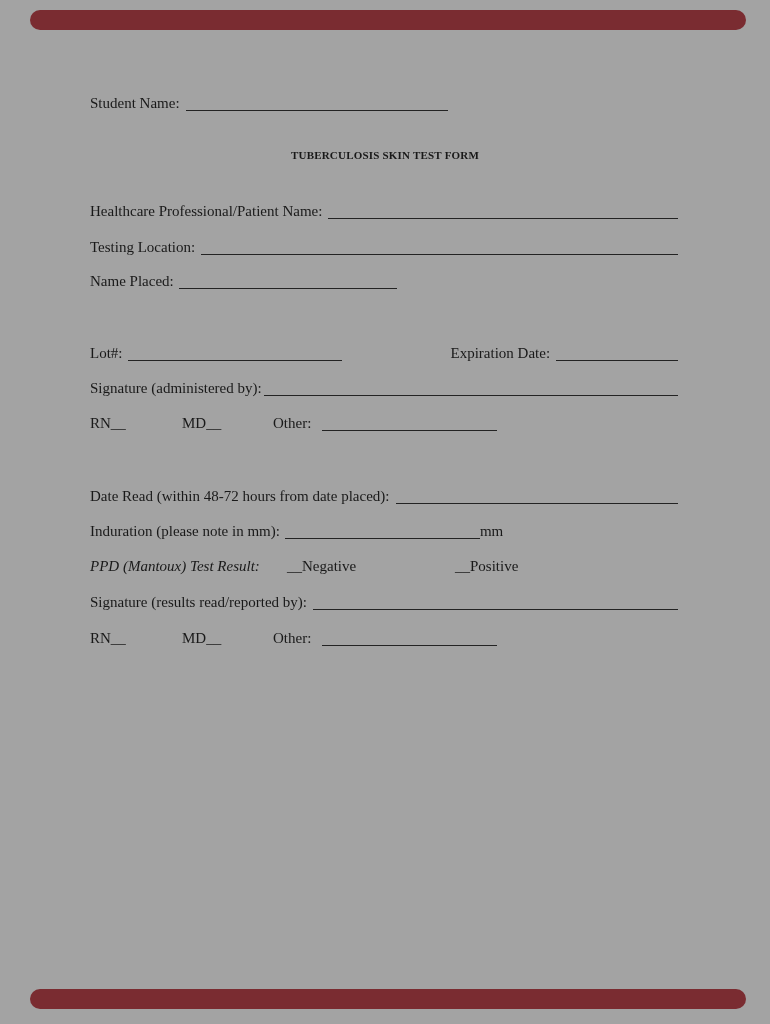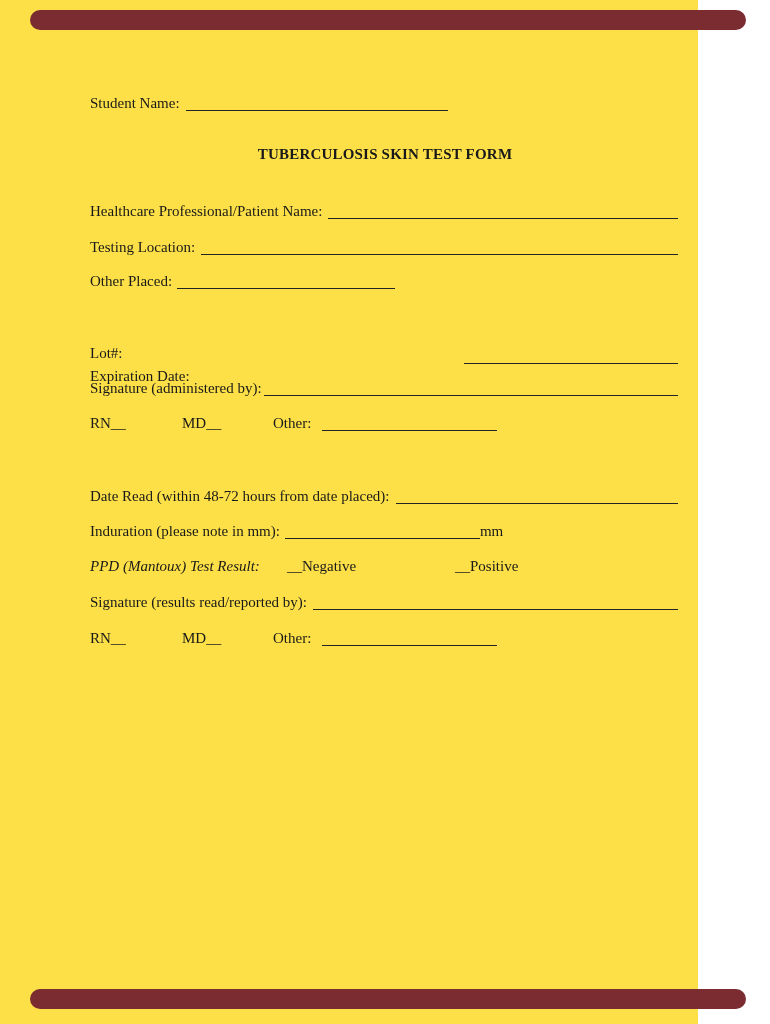--- a/index.html
+++ b/index.html
@@ -1,18 +1,18 @@
 <!DOCTYPE html>
 <html><head>
 <meta charset="utf-8">
 <style>
   html,body{margin:0;padding:0;}
   body{width:770px;height:1024px;background:#ffffff;overflow:hidden;}
   .page{
-    position:relative;width:698px;height:1024px;background:#fde047;
+    position:relative;width:770px;height:1024px;background:#a3a3a3;
     font-family:"Liberation Serif","DejaVu Serif",serif;
     font-size:15px;line-height:20px;color:#191919;
   }
   .bar{
     position:absolute;left:30px;width:716px;height:20px;
     border-radius:10px;background:#7a2c31;
   }
   .bar.top{top:10px;}
   .bar.bottom{top:989px;}
   .row{
@@ -26,21 +26,21 @@
     flex:1 1 auto;border-bottom:1.5px solid #232323;
     align-self:flex-end;margin-bottom:2px;margin-left:6px;height:0;
   }
   .fill.fixed{flex:0 0 auto;}
   .fill.tight{margin-left:2px;}
   .fill-abs{
     position:absolute;bottom:2px;border-bottom:1.5px solid #232323;height:0;
   }
   .pos{position:absolute;top:0;}
   .spacer{flex:0 0 auto;}
-  .title{font-weight:bold;font-size:15px;letter-spacing:0.2px;}
+  .title{font-weight:bold;font-size:11px;letter-spacing:0.2px;}
   .unit{flex:0 0 auto;}
 </style>
 </head>
 <body>
 
 <div class="page">
 
   <div class="bar top"></div>
 
   <div class="row" style="top:93px;">
@@ -56,26 +56,26 @@
     <span class="lbl">Healthcare Professional/Patient Name:</span>
     <span class="fill"></span>
   </div>
 
   <div class="row" style="top:237px;">
     <span class="lbl">Testing Location:</span>
     <span class="fill"></span>
   </div>
 
   <div class="row" style="top:271px;">
-    <span class="lbl">Other Placed:</span>
+    <span class="lbl">Name Placed:</span>
     <span class="fill fixed" style="width:218px;margin-left:5px;"></span>
   </div>
 
 
-  <div class="row" style="top:343px;flex-direction:column;">
+  <div class="row" style="top:343px;">
     <span class="lbl">Lot#:</span>
     <span class="fill fixed" style="width:214px;margin-left:5px;"></span>
     <span class="spacer" style="width:109px;"></span>
     <span class="lbl">Expiration Date:</span>
     <span class="fill"></span>
   </div>
 
   <div class="row" style="top:378px;text-align:center;">
     <span class="lbl">Signature (administered by):</span>
     <span class="fill tight"></span>

